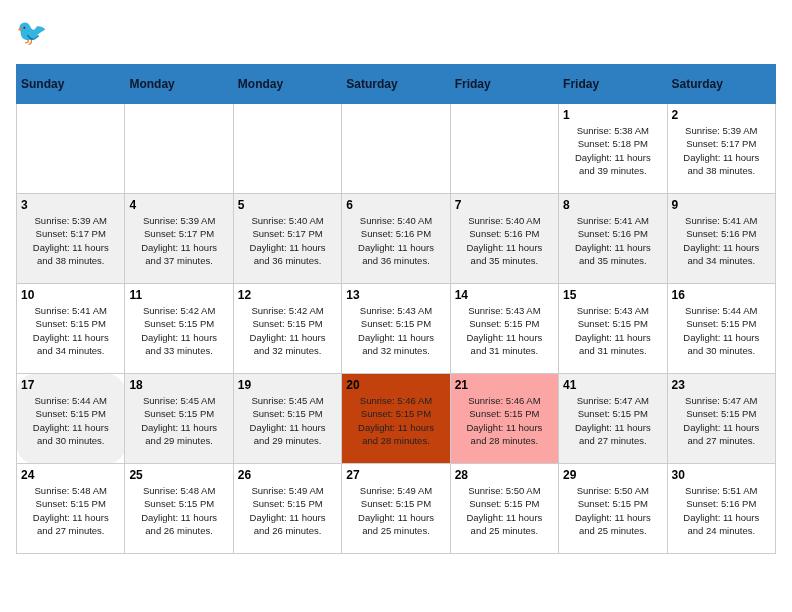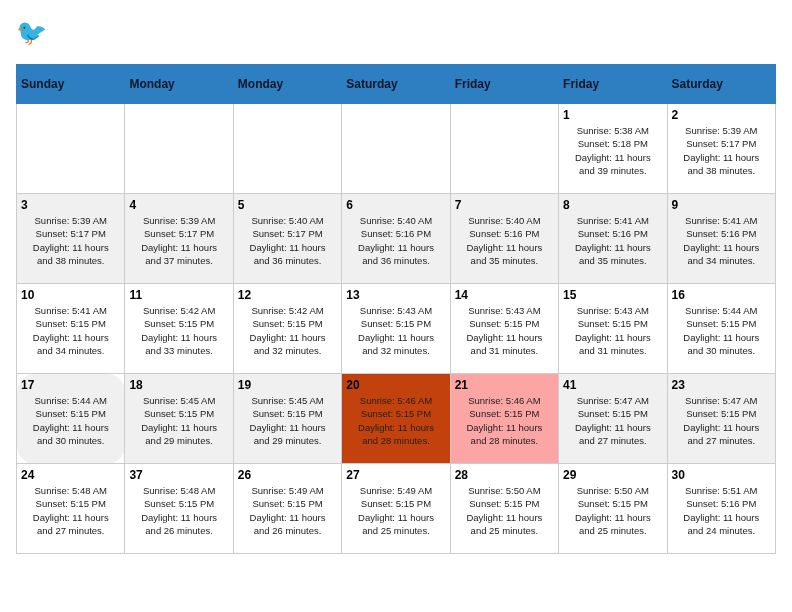--- a/index.html
+++ b/index.html
@@ -221,21 +221,21 @@
           <span class="day-num">23</span>
           <div class="day-info">Sunrise: 5:47 AM<br>Sunset: 5:15 PM<br>Daylight: 11 hours<br>and 27 minutes.</div>
         </td>
       </tr>
       <tr>
         <td>
           <span class="day-num">24</span>
           <div class="day-info">Sunrise: 5:48 AM<br>Sunset: 5:15 PM<br>Daylight: 11 hours<br>and 27 minutes.</div>
         </td>
         <td>
-          <span class="day-num">37</span>
+          <span class="day-num">25</span>
           <div class="day-info">Sunrise: 5:48 AM<br>Sunset: 5:15 PM<br>Daylight: 11 hours<br>and 26 minutes.</div>
         </td>
         <td>
           <span class="day-num">26</span>
           <div class="day-info">Sunrise: 5:49 AM<br>Sunset: 5:15 PM<br>Daylight: 11 hours<br>and 26 minutes.</div>
         </td>
         <td>
           <span class="day-num">27</span>
           <div class="day-info">Sunrise: 5:49 AM<br>Sunset: 5:15 PM<br>Daylight: 11 hours<br>and 25 minutes.</div>
         </td>

